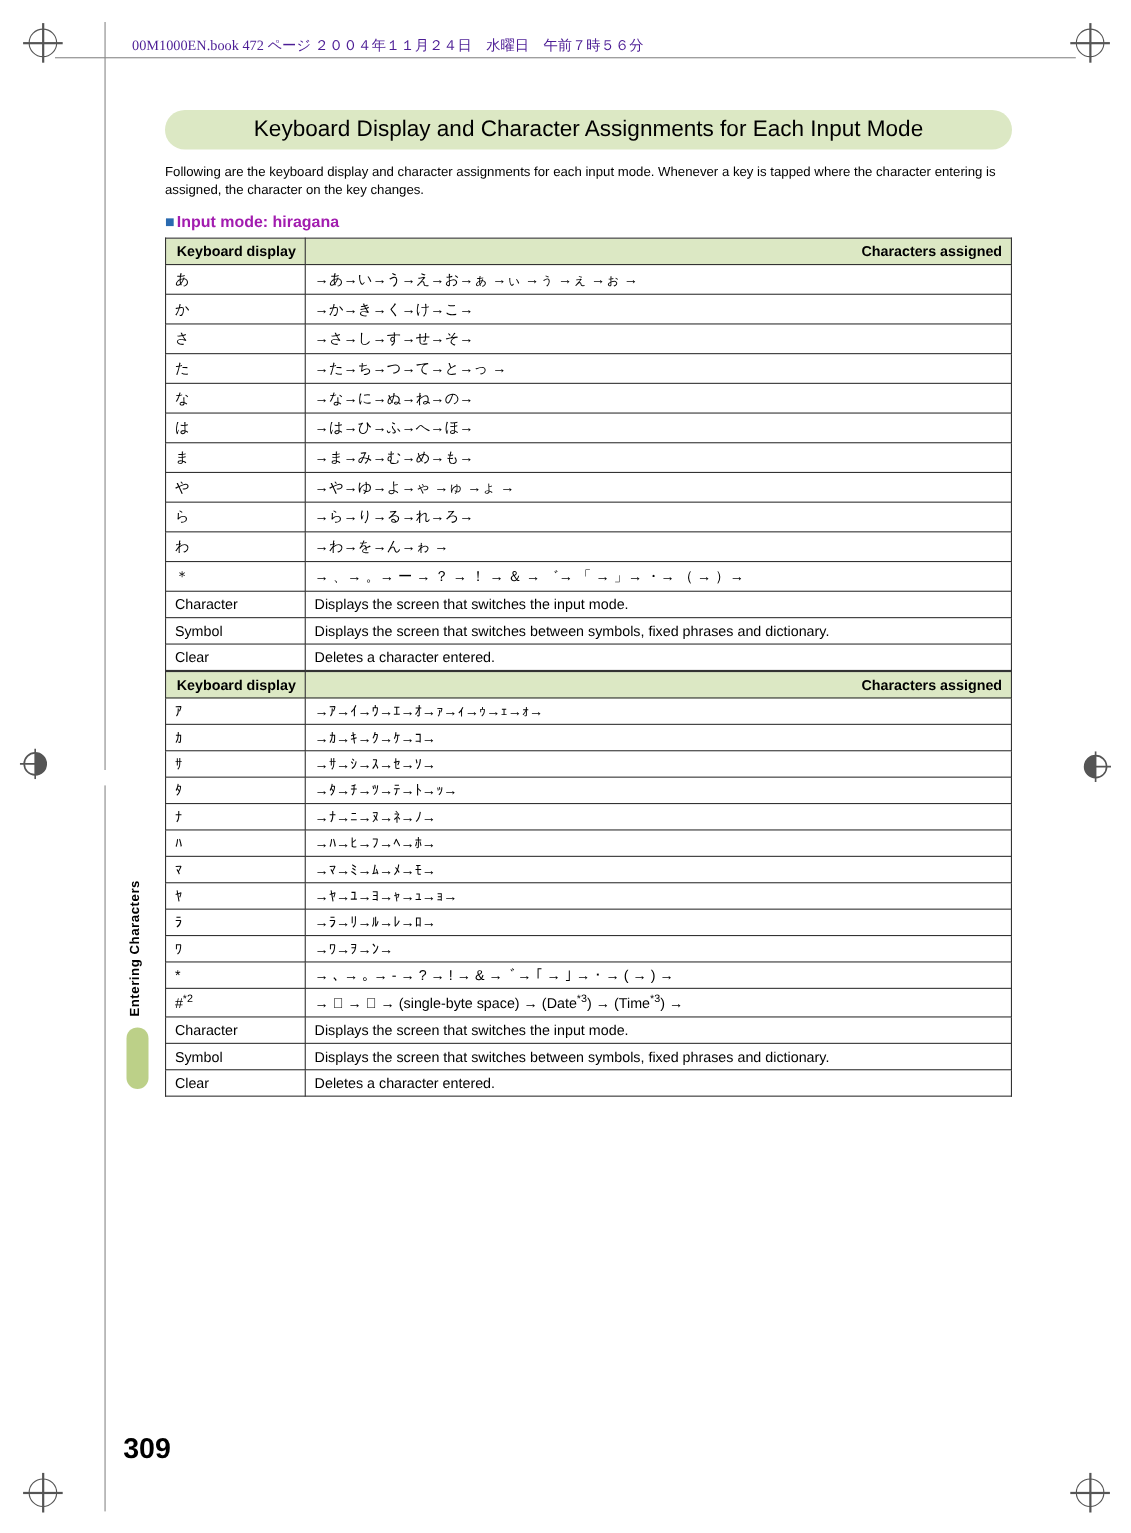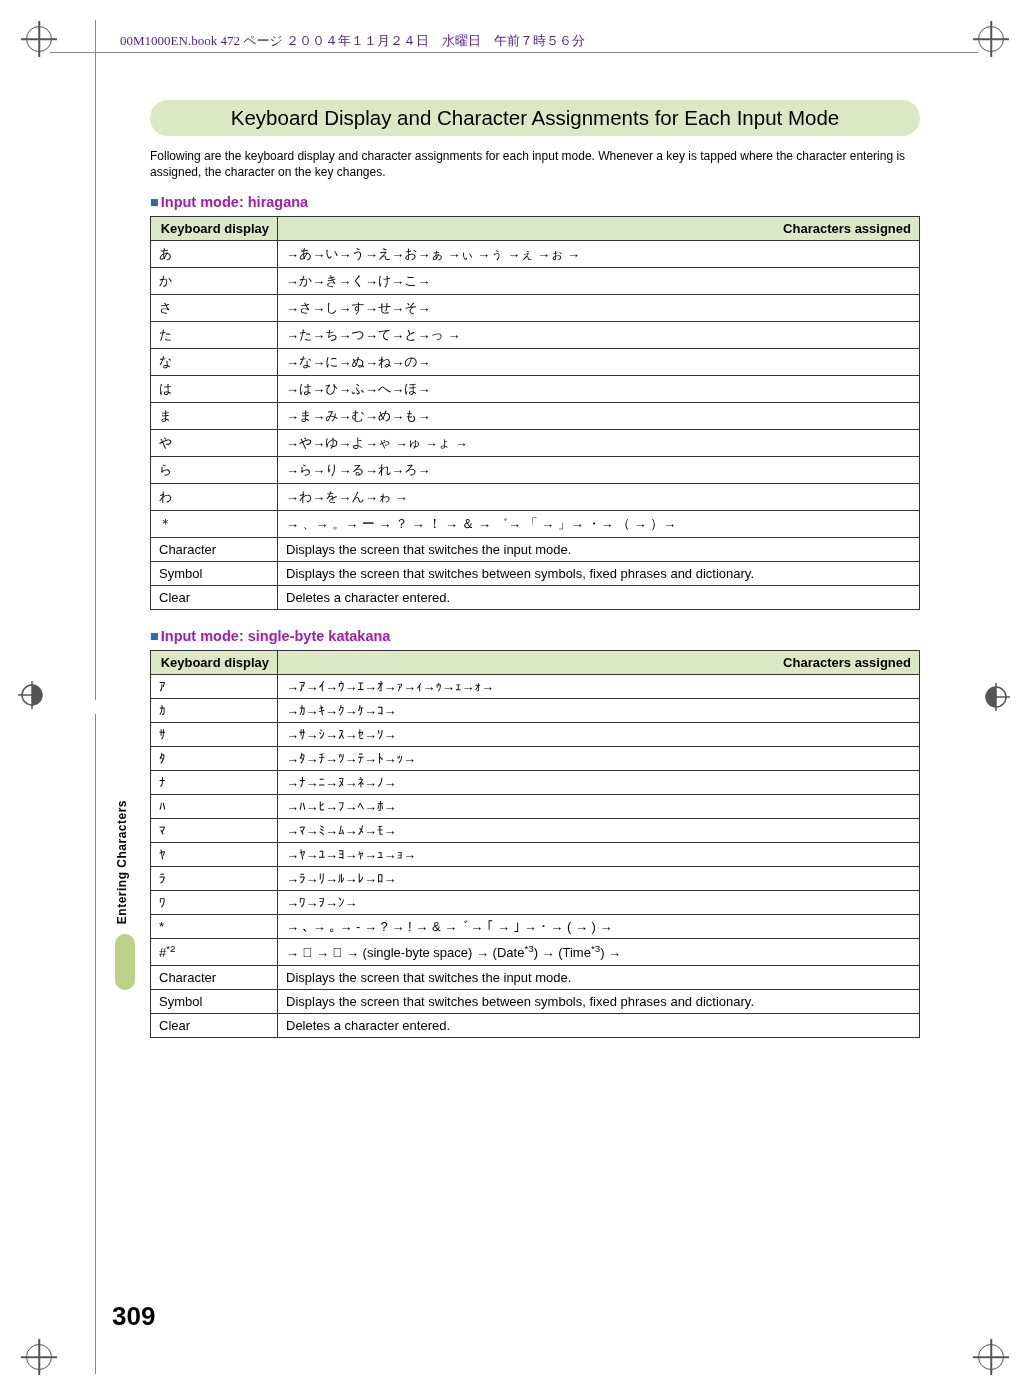--- a/index.html
+++ b/index.html
@@ -259,23 +259,20 @@
             <td>Symbol</td>
             <td>Displays the screen that switches between symbols, fixed phrases and dictionary.</td>
           </tr>
           <tr>
             <td>Clear</td>
             <td>Deletes a character entered.</td>
           </tr>
         </tbody>
     </table>
 
-    <div class="mode-heading" style="margin-top:18px">
-      <span class="sq">■</span><span class="txt">Input mode: single-byte katakana</span>
-    </div>
 
     <table class="keymap">
       <thead>
         <tr>
           <th class="col-key">Keyboard display</th>
           <th>Characters assigned</th>
         </tr>
       </thead>
       <tbody id="tbody2">
           <tr>

